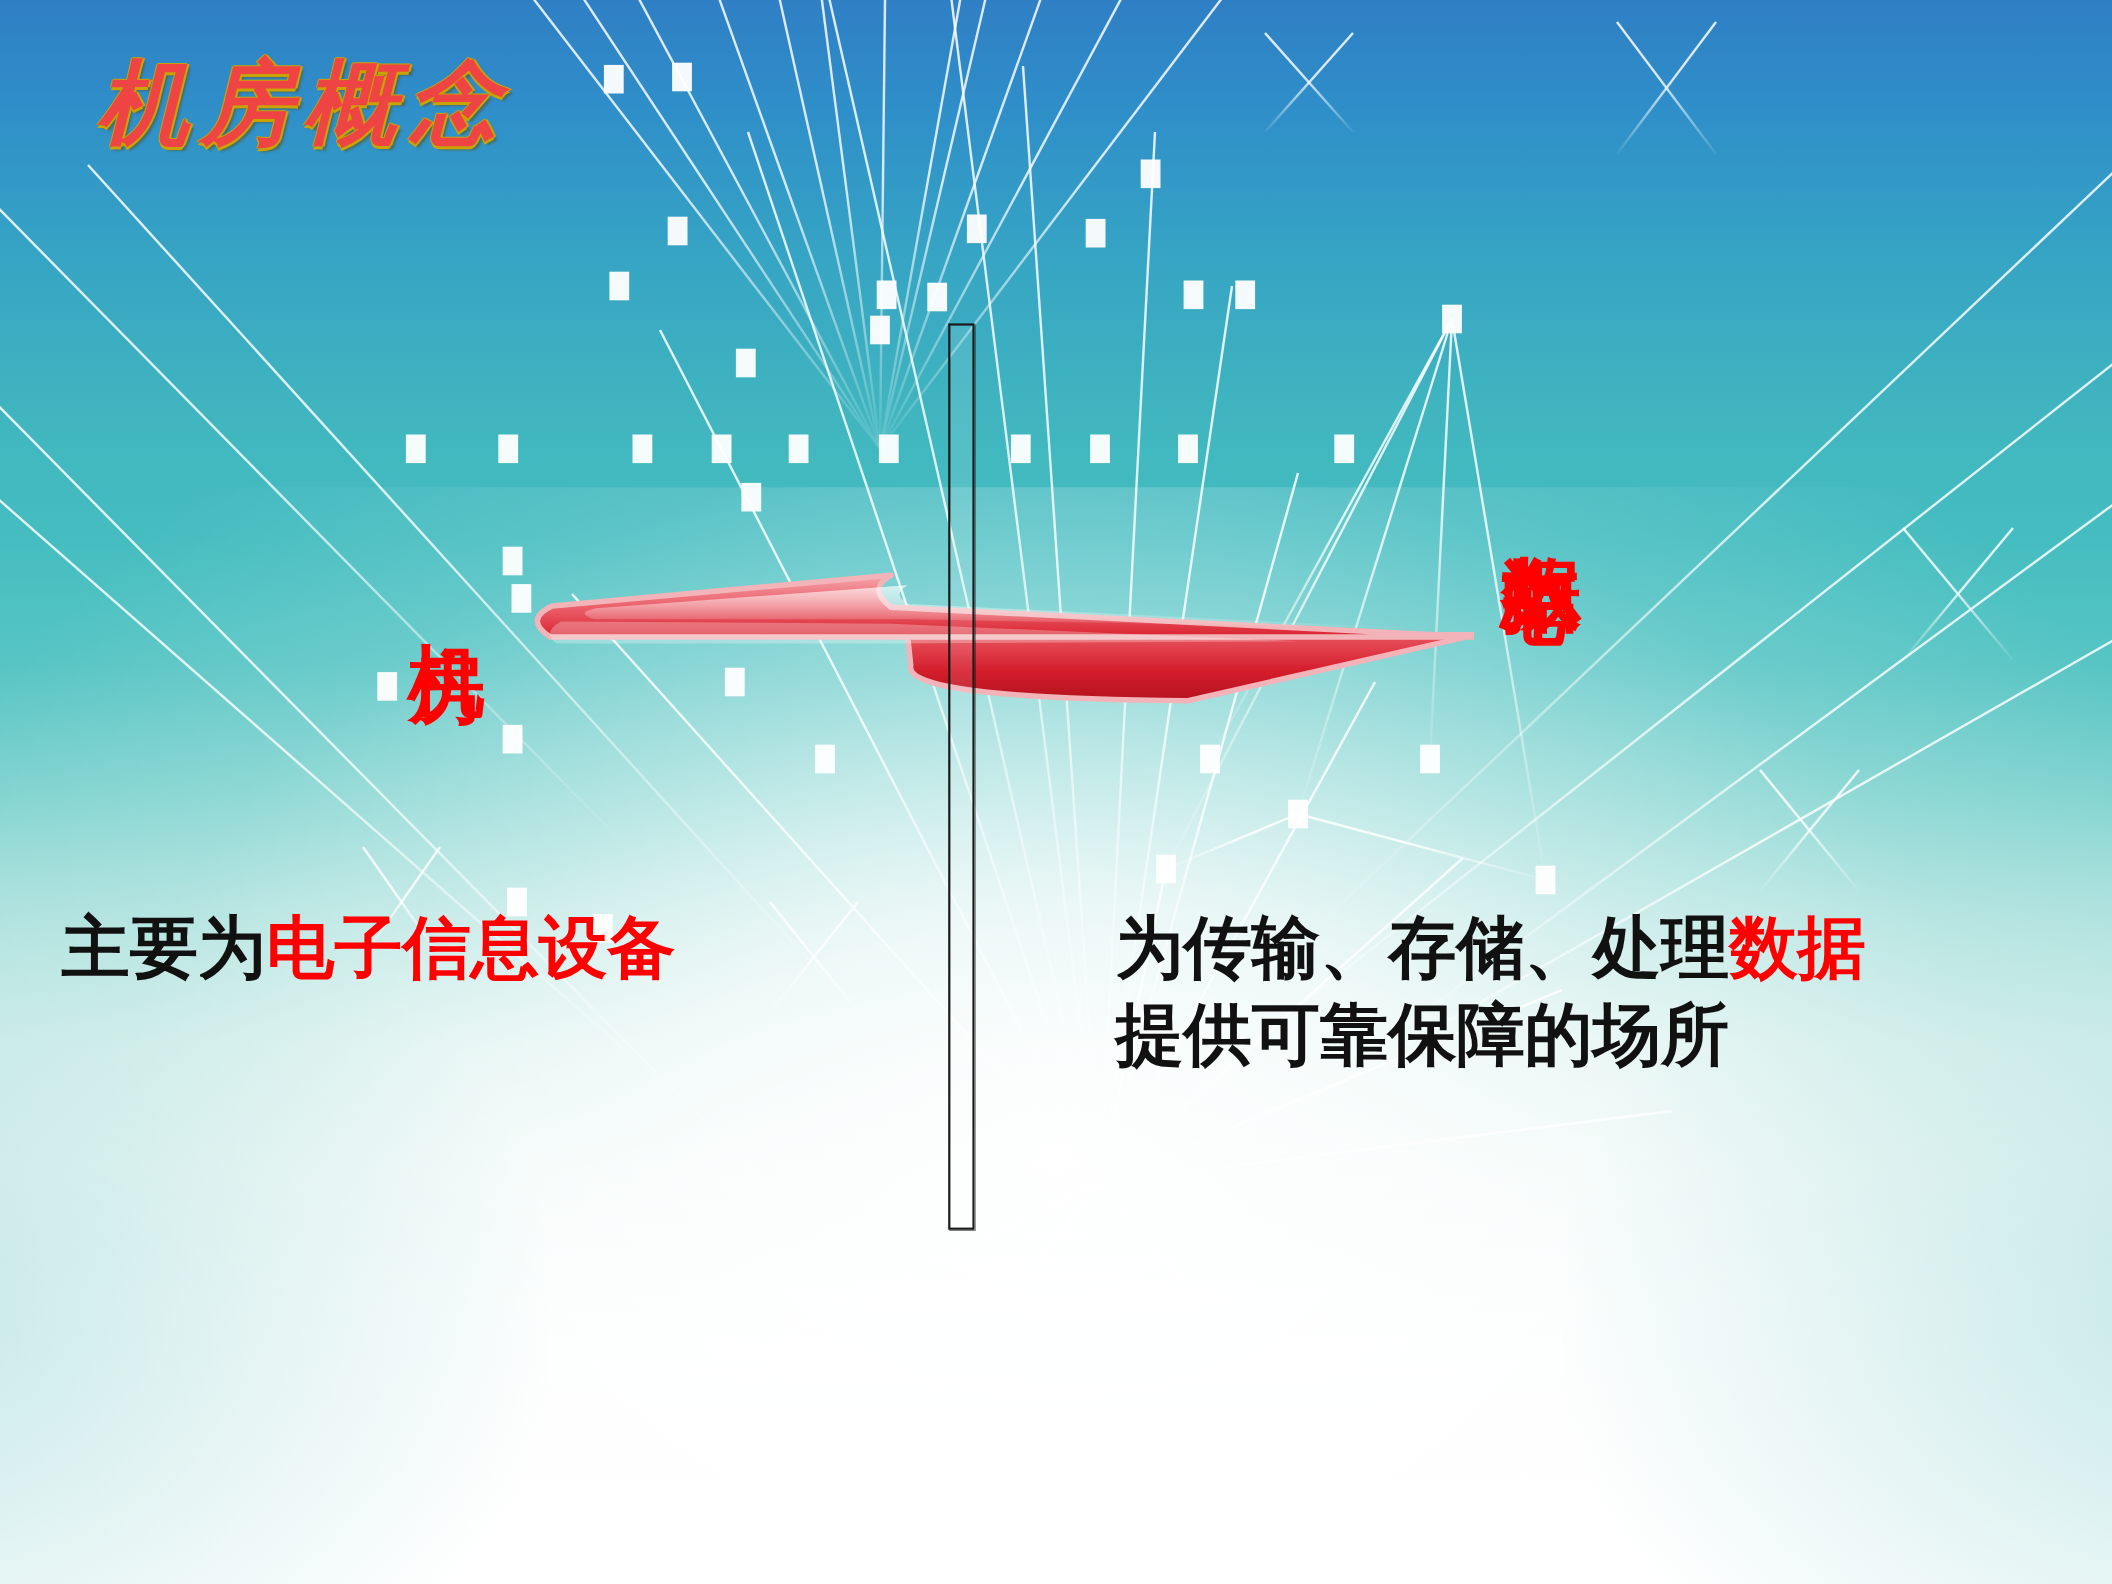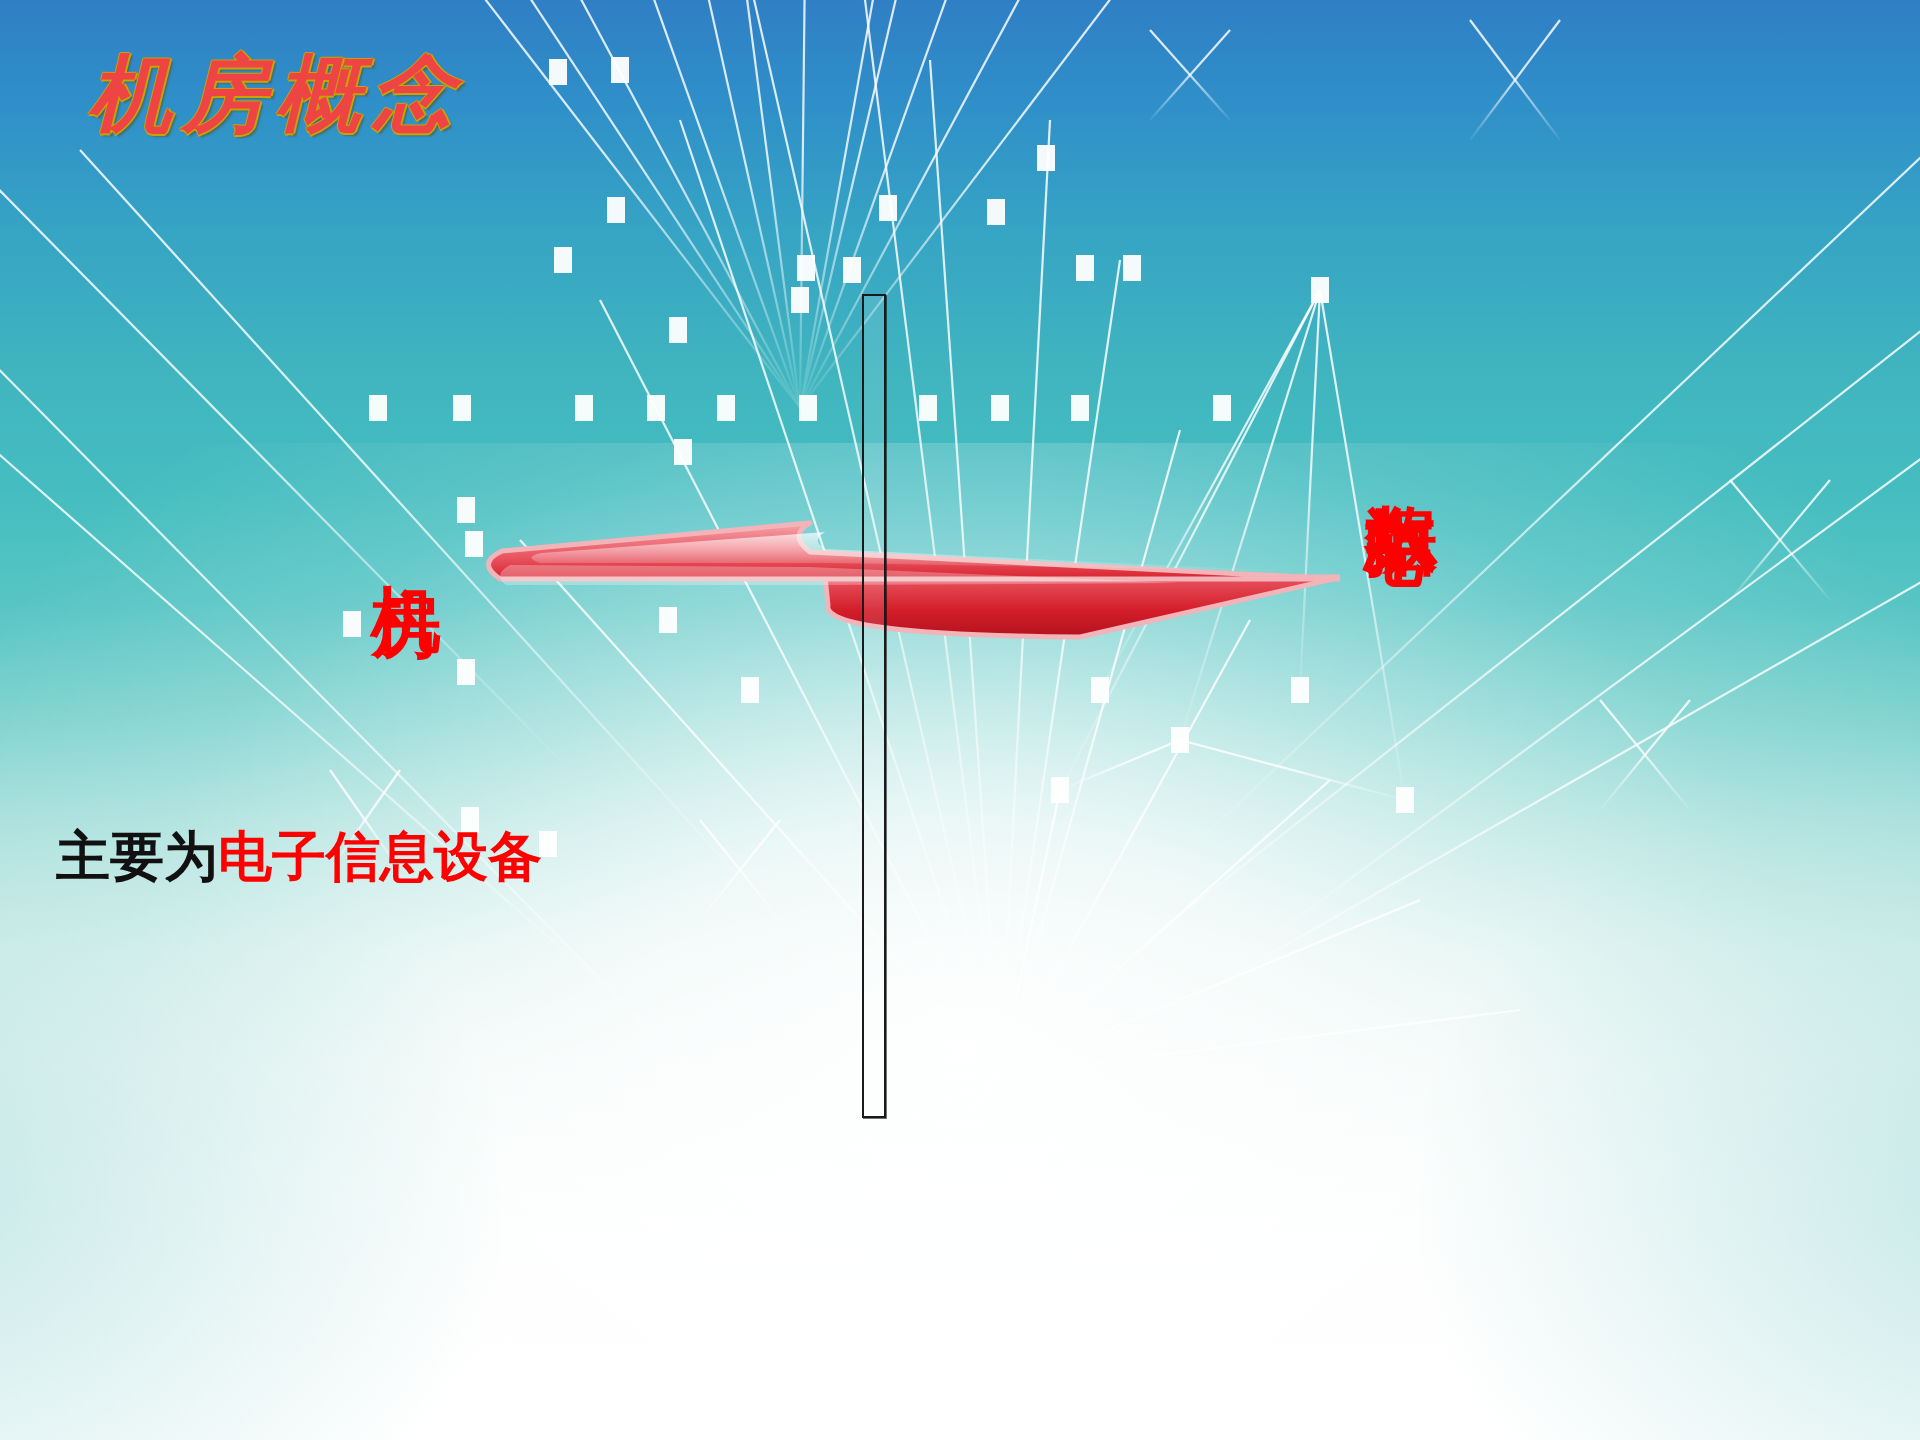--- a/index.html
+++ b/index.html
@@ -143,21 +143,21 @@
     left: 1366px;
     top: 448px;
     font-size: 72px;
   }
 
   
   .body-block {
     position: absolute;
     font-family: "DejaVu Serif", serif;
     font-weight: 600;
-    font-size: 54px;
+    font-size: 62px;
     line-height: 1.28;
     color: #111111;
     white-space: nowrap;
   }
   .body-left  { left: 56px;  top: 822px; }
   .body-right { left: 1014px; top: 822px; }
   .body-right .ln { display: block; }
   .body-left .ln  { display: block; }
   .hl { color: #ff0000; }
 </style>
@@ -338,14 +338,18 @@
 
   <div class="divider"></div>
 
   <div class="vlabel vlabel-left">机房</div>
   <div class="vlabel vlabel-right">数据中心</div>
 
   <div class="body-left body-block">
     <span class="ln"><span>主要为</span><span class="hl">电子信息设备</span></span>
   </div>
 
+  <div class="body-right body-block">
+    <span class="ln"><span>为传输、存储、处理</span><span class="hl">数据</span></span>
+    <span class="ln">提供可靠保障的场所</span>
+  </div>
 
 </div>
 
 </body></html>

